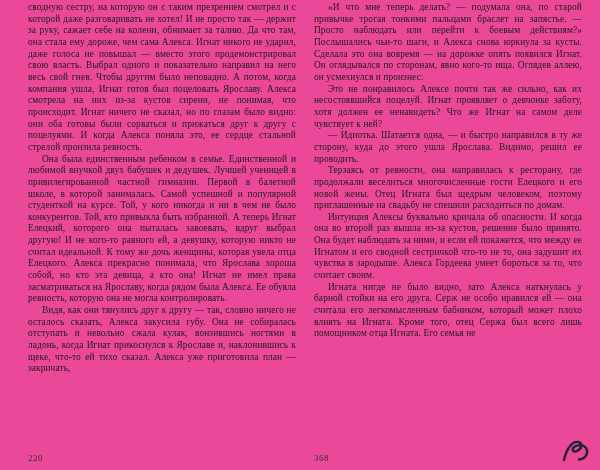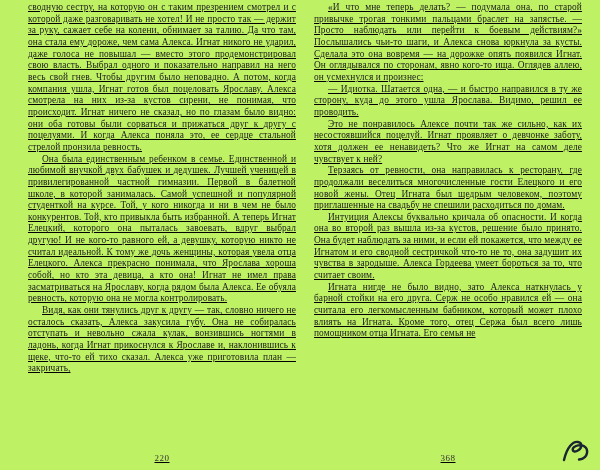--- a/index.html
+++ b/index.html
@@ -12,22 +12,21 @@
     font-family: "Liberation Serif", "DejaVu Serif", serif;
   }
   .spread {
     position: relative;
     box-sizing: border-box;
     width: 600px;
     height: 470px;
     display: flex;
     padding: 2px 18px 0 28px;
     gap: 18px;
-    background: #bef264;
-    text-decoration: underline;
+    background: #ec4899;
   }
   .page {
     width: 268px;
     height: 468px;
     display: flex;
     flex-direction: column;
     box-sizing: border-box;
   }
   .page-text {
     flex: 1 1 auto;
@@ -43,21 +42,21 @@
   .page-text p {
     margin: 0;
     text-indent: 14px;
   }
   .page-text p.no-indent {
     text-indent: 0;
   }
   .page-number {
     flex: 0 0 auto;
     height: 24px;
-    text-align: center;
+    text-align: left;
     font-size: 9px;
     color: #333333;
     padding-top: 7px;
     box-sizing: border-box;
     letter-spacing: 0.5px;
   }
   .corner-logo {
     position: absolute;
     right: 10px;
     bottom: 7px;
@@ -75,22 +74,22 @@
       <p class="no-indent">сводную сестру, на которую он с таким презрением смотрел и с которой даже разговаривать не хотел! И не просто так — держит за руку, сажает себе на колени, обнимает за талию. Да что там, она стала ему дороже, чем сама Алекса. Игнат никого не ударил, даже голоса не повышал — вместо этого продемонстрировал свою власть. Выбрал одного и показательно направил на него весь свой гнев. Чтобы другим было неповадно. А потом, когда компания ушла, Игнат готов был поцеловать Ярославу. Алекса смотрела на них из-за кустов сирени, не понимая, что происходит. Игнат ничего не сказал, но по глазам было видно: они оба готовы были сорваться и прижаться друг к другу с поцелуями. И когда Алекса поняла это, ее сердце стальной стрелой пронзила ревность.</p>
       <p>Она была единственным ребенком в семье. Единственной и любимой внучкой двух бабушек и дедушек. Лучшей ученицей в привилегированной частной гимназии. Первой в балетной школе, в которой занималась. Самой успешной и популярной студенткой на курсе. Той, у кого никогда и ни в чем не было конкурентов. Той, кто привыкла быть избранной. А теперь Игнат Елецкий, которого она пыталась завоевать, вдруг выбрал другую! И не кого-то равного ей, а девушку, которую никто не считал идеальной. К тому же дочь женщины, которая увела отца Елецкого. Алекса прекрасно понимала, что Ярослава хороша собой, но кто эта девица, а кто она! Игнат не имел права засматриваться на Ярославу, когда рядом была Алекса. Ее обуяла ревность, которую она не могла контролировать.</p>
       <p>Видя, как они тянулись друг к другу — так, словно ничего не осталось сказать, Алекса закусила губу. Она не собиралась отступать и невольно сжала кулак, вонзившись ногтями в ладонь, когда Игнат прикоснулся к Ярославе и, наклонившись к щеке, что-то ей тихо сказал. Алекса уже приготовила план — закричать,</p>
     </div>
     <div class="page-number">220</div>
   </div>
 
   <div class="page">
     <div class="page-text">
       <p>«И что мне теперь делать? — подумала она, по старой привычке трогая тонкими пальцами браслет на запястье. — Просто наблюдать или перейти к боевым действиям?» Послышались чьи-то шаги, и Алекса снова юркнула за кусты. Сделала это она вовремя — на дорожке опять появился Игнат. Он оглядывался по сторонам, явно кого-то ища. Оглядев аллею, он усмехнулся и произнес:</p>
+      <p>Это не понравилось Алексе почти так же сильно, как их несостоявшийся поцелуй. Игнат проявляет о девчонке заботу, хотя должен ее ненавидеть? Что же Игнат на самом деле чувствует к ней?</p>
       <p>— Идиотка. Шатается одна, — и быстро направился в ту же сторону, куда до этого ушла Ярослава. Видимо, решил ее проводить.</p>
-      <p>Это не понравилось Алексе почти так же сильно, как их несостоявшийся поцелуй. Игнат проявляет о девчонке заботу, хотя должен ее ненавидеть? Что же Игнат на самом деле чувствует к ней?</p>
       <p>Терзаясь от ревности, она направилась к ресторану, где продолжали веселиться многочисленные гости Елецкого и его новой жены. Отец Игната был щедрым человеком, поэтому приглашенные на свадьбу не спешили расходиться по домам.</p>
       <p>Интуиция Алексы буквально кричала об опасности. И когда она во второй раз вышла из-за кустов, решение было принято. Она будет наблюдать за ними, и если ей покажется, что между ее Игнатом и его сводной сестричкой что-то не то, она задушит их чувства в зародыше. Алекса Гордеева умеет бороться за то, что считает своим.</p>
       <p>Игната нигде не было видно, зато Алекса наткнулась у барной стойки на его друга. Серж не особо нравился ей — она считала его легкомысленным бабником, который может плохо влиять на Игната. Кроме того, отец Сержа был всего лишь помощником отца Игната. Его семья не</p>
     </div>
     <div class="page-number">368</div>
   </div>
 
   <svg class="corner-logo" viewBox="0 0 28 24" xmlns="http://www.w3.org/2000/svg" aria-hidden="true">
     <path d="M2 21 C5 8, 11 2, 16 3 C21 4, 20 10, 15 12 C10 14, 9 9, 14 7 C20 4.5, 26 8, 25 14 C24.4 17.5, 21 20, 17 20.5" fill="none" stroke="#1b2432" stroke-width="2.4" stroke-linecap="round"></path>
   </svg>

